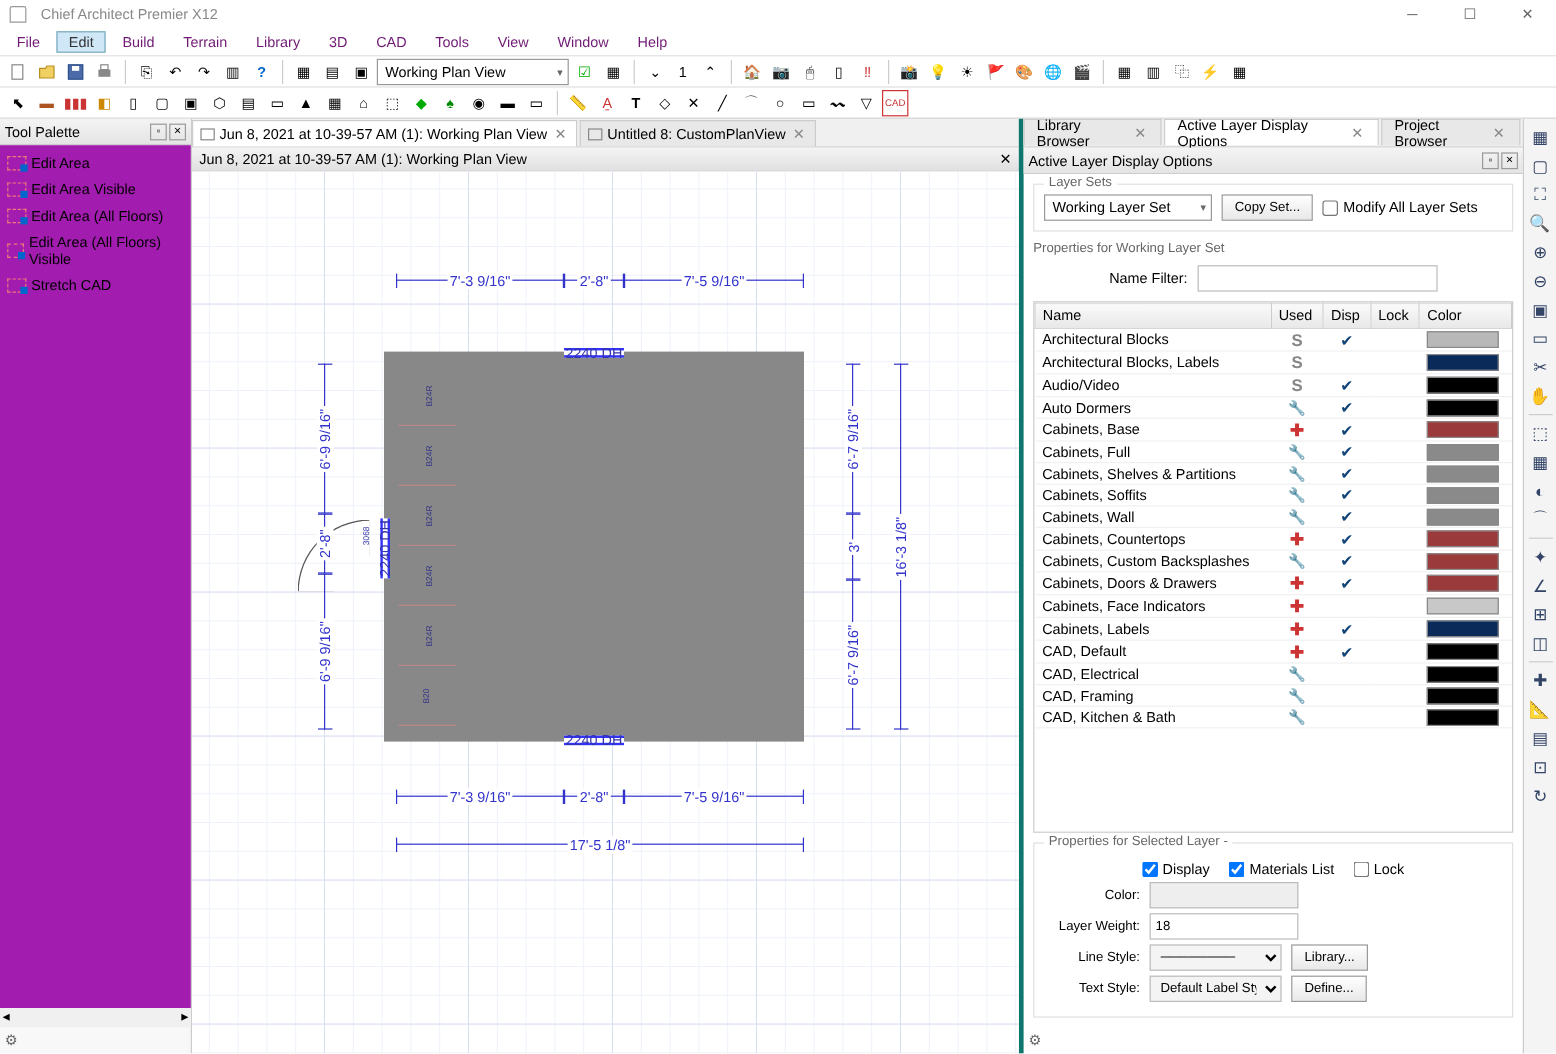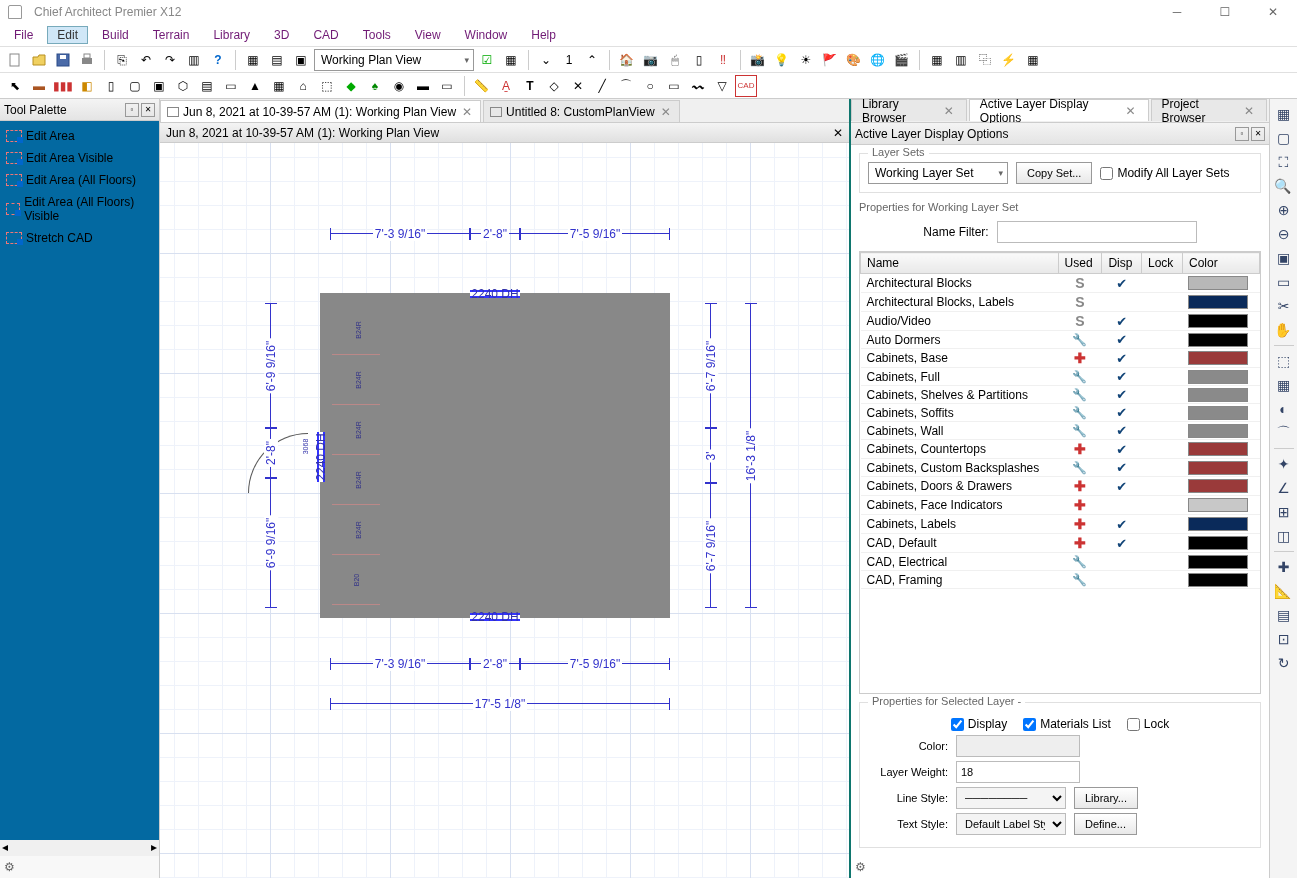--- a/index.html
+++ b/index.html
@@ -22,21 +22,21 @@
 .tb-dropdown { height: 22px; border: 1px solid #999; background: #fff; padding: 0 18px 0 6px; font-size: 11px; min-width: 160px; display: flex; align-items: center; position: relative; }
 .tb-dropdown::after { content: '▾'; position: absolute; right: 4px; font-size: 9px; color: #666; }
 .tb-num { width: 20px; text-align: center; }
 
 .main-layout { display: flex; height: calc(100vh - 98px); border-top: 1px solid #ccc; }
 
 .tool-palette { width: 160px; border-right: 1px solid #ccc; display: flex; flex-direction: column; background: #f8f8f8; }
 .panel-header { height: 22px; background: linear-gradient(#f4f4f4,#e4e4e4); border-bottom: 1px solid #ccc; display: flex; align-items: center; padding: 0 4px; font-size: 11px; justify-content: space-between; }
 .panel-header-btns { display: flex; gap: 2px; }
 .panel-hbtn { width: 14px; height: 14px; border: 1px solid #999; font-size: 8px; display: flex; align-items: center; justify-content: center; cursor: pointer; }
-.tp-list { flex: 1; background: #0369a1; padding: 4px; overflow: auto; }
+.tp-list { flex: 1; background: #a21caf; padding: 4px; overflow: auto; }
 .tp-item { display: flex; align-items: center; gap: 4px; padding: 4px 2px; cursor: pointer; font-size: 11px; }
 .tp-icon { width: 16px; height: 12px; border: 1px dashed #e77; position: relative; }
 .tp-icon::after { content: ''; position: absolute; right: -2px; bottom: -2px; width: 6px; height: 6px; background: #06c; }
 .tp-scroll { height: 16px; background: #f0f0f0; display: flex; justify-content: space-between; padding: 0 2px; }
 .tp-gear { height: 22px; display: flex; align-items: center; padding: 0 4px; color: #666; }
 
 .center-area { flex: 1; display: flex; flex-direction: column; min-width: 0; }
 .doc-tabs { height: 24px; display: flex; align-items: flex-end; background: #f0f0f0; border-bottom: 1px solid #ccc; }
 .doc-tab { height: 22px; background: #fff; border: 1px solid #ccc; border-bottom: none; padding: 0 6px; display: flex; align-items: center; gap: 4px; font-size: 11px; margin-right: 2px; cursor: pointer; }
 .doc-tab.inactive { background: #e8e8e8; }
@@ -64,21 +64,21 @@
 .dim-line { position: absolute; border-color: #33c; color: #33c; font-size: 10px; display: flex; align-items: center; justify-content: center; }
 .dim-h { border-top: 1px solid #33c; height: 1px; }
 .dim-h::before, .dim-h::after { content: ''; position: absolute; width: 1px; height: 12px; background: #33c; top: -6px; }
 .dim-h::before { left: 0; } .dim-h::after { right: 0; }
 .dim-v { border-left: 1px solid #33c; width: 1px; }
 .dim-v::before, .dim-v::after { content: ''; position: absolute; height: 1px; width: 12px; background: #33c; left: -6px; }
 .dim-v::before { top: 0; } .dim-v::after { bottom: 0; }
 .dim-text { background: #fff; padding: 0 2px; white-space: nowrap; }
 .dim-text-v { transform: rotate(-90deg); }
 
-.right-panel { width: 420px; border-left: 2px solid #0f766e; display: flex; flex-direction: column; background: #fff; }
+.right-panel { width: 420px; border-left: 4px solid #0f766e; display: flex; flex-direction: column; background: #fff; }
 .right-tabs { height: 24px; display: flex; background: #f0f0f0; border-bottom: 1px solid #ccc; }
 .right-tab { padding: 0 10px; height: 22px; display: flex; align-items: center; gap: 4px; font-size: 11px; border: 1px solid #ccc; border-bottom: none; background: #e8e8e8; cursor: pointer; margin-right: 2px; }
 .right-tab.active { background: #fff; }
 
 .aldopt-body { flex: 1; display: flex; flex-direction: column; padding: 8px; gap: 8px; overflow: hidden; }
 .fieldset-row { display: flex; align-items: center; gap: 8px; }
 .fieldset-label { font-size: 11px; color: #666; }
 .layerset-row { border: 1px solid #e0e0e0; padding: 8px; display: flex; align-items: center; gap: 8px; position: relative; }
 .layerset-row legend { position: absolute; top: -8px; left: 8px; background: #fff; padding: 0 4px; font-size: 11px; color: #666; }
 .btn { height: 22px; padding: 0 10px; border: 1px solid #999; background: linear-gradient(#fff,#e8e8e8); cursor: pointer; font-size: 11px; }
@@ -580,20 +580,29 @@
               </tr>
               <tr>
                 <td>CAD, Framing</td>
                 <td style="text-align:center"><span class="used-wrench">🔧</span></td>
                 <td style="text-align:center"></td>
                 <td></td>
                 <td>
                   <div class="color-swatch" style="background:#000000"></div>
                 </td>
               </tr>
+              <tr>
+                <td>CAD, Kitchen &amp; Bath</td>
+                <td style="text-align:center"><span class="used-wrench">🔧</span></td>
+                <td style="text-align:center"></td>
+                <td></td>
+                <td>
+                  <div class="color-swatch" style="background:#000000"></div>
+                </td>
+              </tr>
             </tbody>
         </table>
       </div>
       <div class="sel-props">
         <legend>Properties for Selected Layer  -</legend>
         <div class="prop-row" style="justify-content:center;gap:16px">
           <label class="chk">
               <input type="checkbox" checked="" style="">
               <span>Display</span>
             </label>

